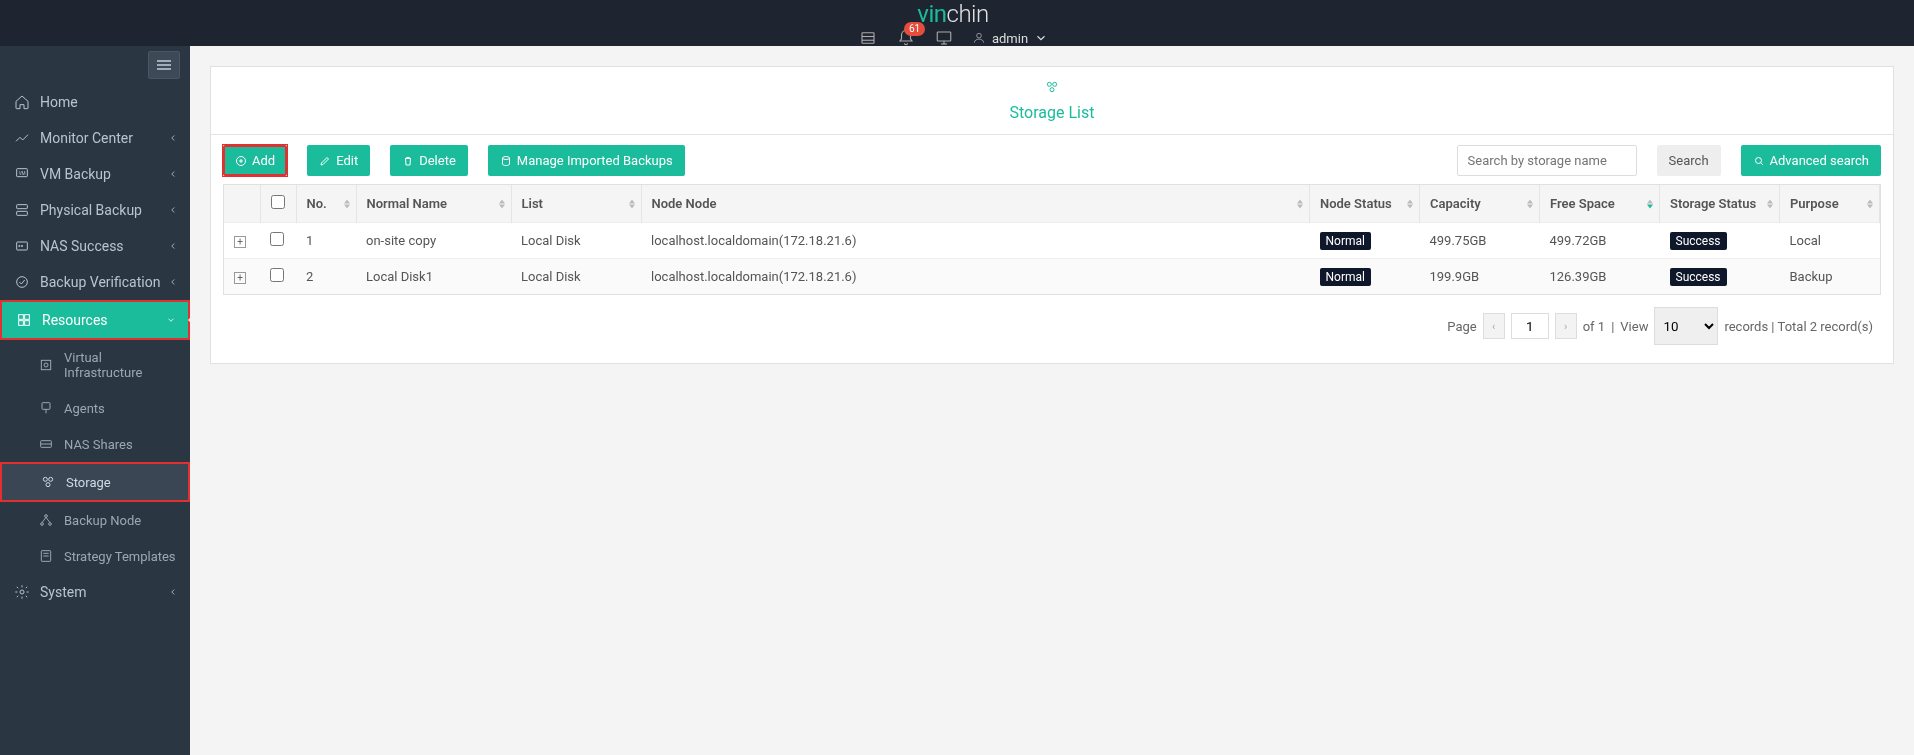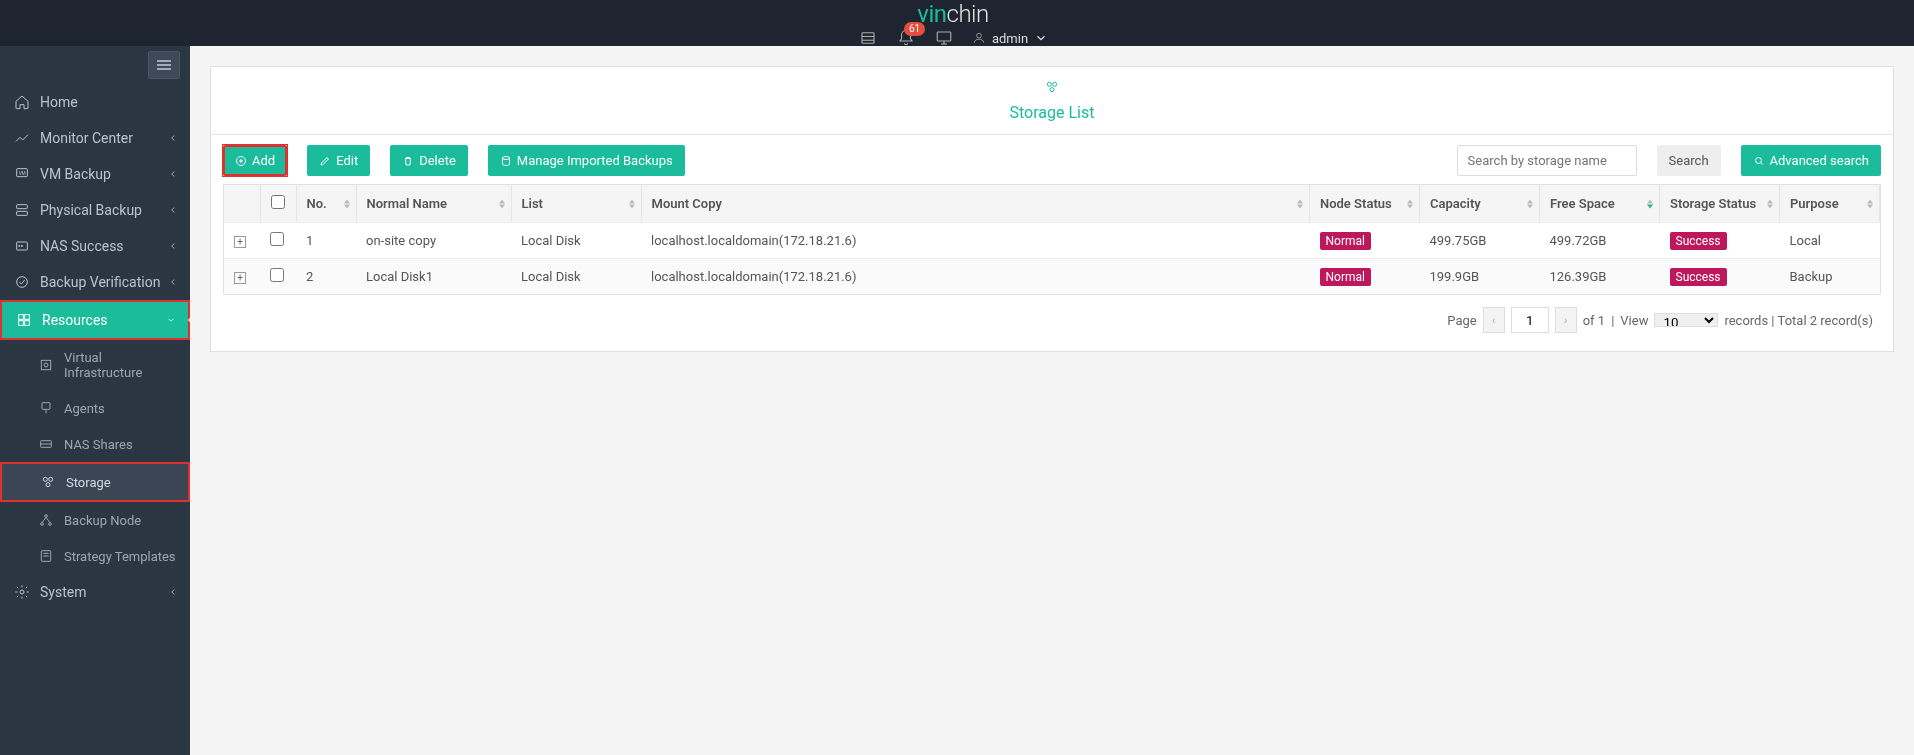--- a/index.html
+++ b/index.html
@@ -50,25 +50,25 @@
 .table th { background: #f5f5f5; border-right: 1px solid #e5e5e5; padding: 10px 10px; text-align: left; font-weight: 600; color: #555; position: relative; }
 .table th .sort-arrows { position: absolute; right: 6px; top: 50%; transform: translateY(-50%); display: flex; flex-direction: column; gap: 1px; }
 .table th .sort-arrows span { width: 0; height: 0; border-left: 3.5px solid transparent; border-right: 3.5px solid transparent; }
 .table th .sort-arrows .up { border-bottom: 4px solid #bbb; }
 .table th .sort-arrows .down { border-top: 4px solid #bbb; }
 .table th.active-sort .down { border-top-color: #1abc9c; }
 .table td { padding: 9px 10px; border-top: 1px solid #eee; color: #555; }
 .table tr:nth-child(even) td { background: #fafafa; }
 .expand-box { width: 12px; height: 12px; border: 1px solid #999; display: inline-flex; align-items: center; justify-content: center; font-size: 10px; line-height:1; color: #666; cursor:pointer; }
 .checkbox-cell input { width: 14px; height: 14px; cursor:pointer; }
-.status-pill { background: #be185d; color: #fff; padding: 2px 6px; font-size: 12px; border-radius: 2px; }
+.status-pill { background: #0f172a; color: #fff; padding: 2px 6px; font-size: 12px; border-radius: 2px; }
 .pager { display: flex; align-items: center; justify-content: flex-end; gap: 6px; padding: 12px 8px 4px 8px; font-size: 13px; color: #666; }
 .pager .pg-btn { width: 22px; height: 26px; background: #f3f3f3; border: 1px solid #ddd; display: inline-flex; align-items: center; justify-content: center; cursor: pointer; color:#aaa; font-size:11px; }
 .pager input { width: 38px; height: 26px; text-align: center; border: 1px solid #ddd; }
-.pager select { height: 14px; border: 1px solid #ddd; padding: 0 4px; width: 64px; }
+.pager select { height: 38px; border: 1px solid #ddd; padding: 0 4px; width: 64px; }
 .chev-tiny { width: 10px; height: 10px; stroke: currentColor; fill: none; stroke-width: 2; }
 </style>
 </head>
 <body>
 
 <div class="topbar">
   <div class="logo">
     <span class="vin">vin</span><span>chin</span>
   </div>
   <div class="top-actions">
@@ -336,21 +336,21 @@
                       <span class="down"></span>
                     </span></th>
                 <th style="width:155px"><span>Normal Name</span><span class="sort-arrows">
                       <span class="up"></span>
                       <span class="down"></span>
                     </span></th>
                 <th style="width:130px"><span>List</span><span class="sort-arrows">
                       <span class="up"></span>
                       <span class="down"></span>
                     </span></th>
-                <th><span>Mount Copy</span><span class="sort-arrows">
+                <th><span>Node Node</span><span class="sort-arrows">
                       <span class="up"></span>
                       <span class="down"></span>
                     </span></th>
                 <th style="width:110px"><span>Node Status</span><span class="sort-arrows">
                       <span class="up"></span>
                       <span class="down"></span>
                     </span></th>
                 <th style="width:120px"><span>Capacity</span><span class="sort-arrows">
                       <span class="up"></span>
                       <span class="down"></span>

